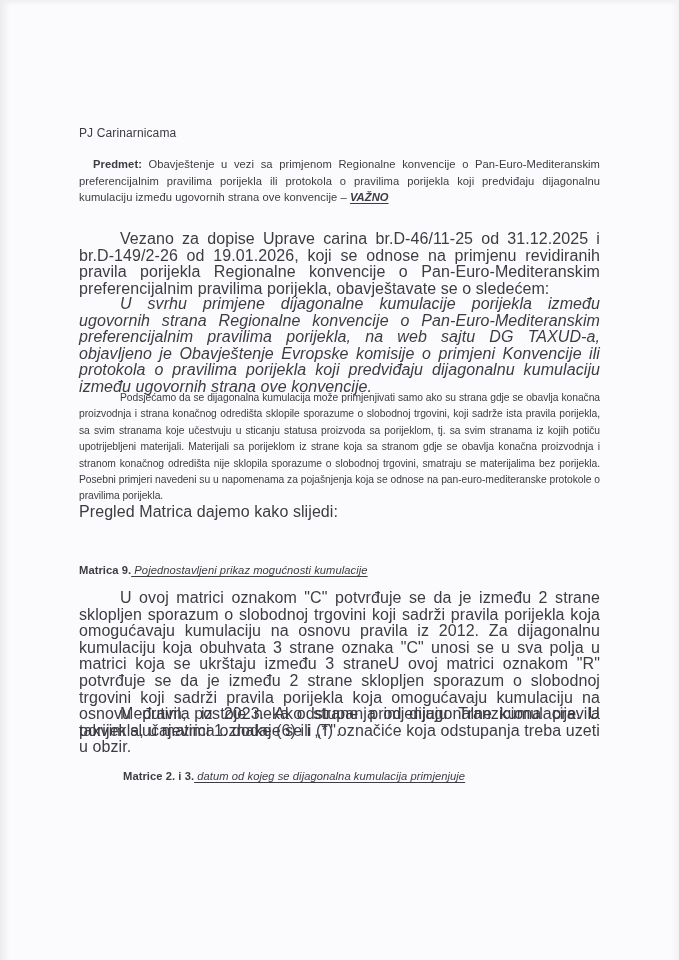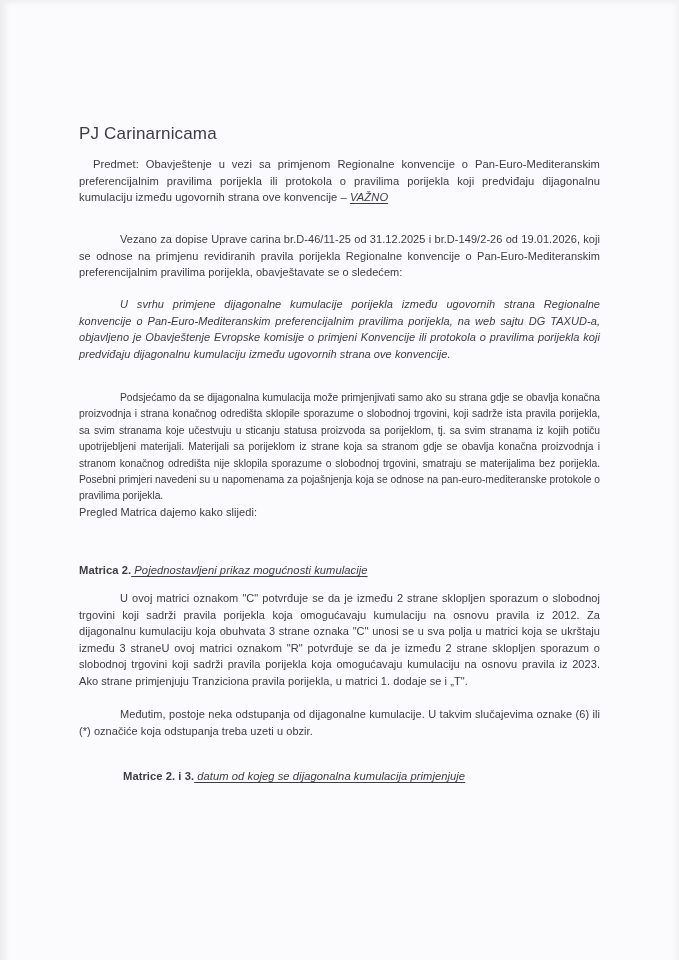--- a/index.html
+++ b/index.html
@@ -44,42 +44,42 @@
     position: absolute;
     left: 79px;
     top: 0;
     width: 521px;
   }
 
   .addressee {
     position: absolute;
     top: 126px;
     left: 0;
-    font-size: 17px;
+    font-size: 12px;
     line-height: 15px;
     letter-spacing: 0.01em;
   }
 
   .subject {
     position: absolute;
     top: 156px;
     left: 0;
     width: 521px;
     font-size: 11.2px;
     line-height: 16.6px;
     text-align: justify;
     letter-spacing: 0.005em;
   }
-  .subject b { font-weight: normal; padding-left: 14px; }
+  .subject b { font-weight: bold; padding-left: 14px; }
 
   .para {
     position: absolute;
     left: 0;
     width: 521px;
-    font-size: 11px;
+    font-size: 16px;
     line-height: 16.6px;
     text-align: justify;
     text-indent: 41px;
     letter-spacing: 0.005em;
   }
 
   
   .para.dense {
     font-family: Liberation Sans, sans-serif;
     font-size: 10.3px;
@@ -110,20 +110,21 @@
   .heading .ital {
     font-style: italic;
     text-decoration: underline;
     text-underline-offset: 2px;
   }
 
   .u-ital {
     font-style: italic;
     text-decoration: underline;
     text-underline-offset: 2px;
+    font-weight: bold;
   }
 </style>
 </head>
 <body>
 
 <div class="scan-edge-top"></div>
 <div class="scan-edge-left"></div>
 <div class="scan-edge-right"></div>
 
 <div class="page">
@@ -136,21 +137,21 @@
 
   <div class="para" id="p-vezano">Vezano za dopise Uprave carina br.D-46/11-25 od 31.12.2025 i br.D-149/2-26 od 19.01.2026, koji se odnose na primjenu revidiranih pravila porijekla Regionalne konvencije o Pan-Euro-Mediteranskim preferencijalnim pravilima porijekla, obavještavate se o sledećem:</div>
 
   <div class="para" id="p-usvrhu">U svrhu primjene dijagonalne kumulacije porijekla između ugovornih strana Regionalne konvencije o Pan-Euro-Mediteranskim preferencijalnim pravilima porijekla, na web sajtu DG TAXUD-a, objavljeno je Obavještenje Evropske komisije o primjeni Konvencije ili protokola o pravilima porijekla koji predviđaju dijagonalnu kumulaciju između ugovornih strana ove konvencije.</div>
 
   <div class="para dense" id="p-podsjec">Podsjećamo da se dijagonalna kumulacija može primjenjivati samo ako su strana gdje se obavlja konačna proizvodnja i strana konačnog odredišta  sklopile sporazume o slobodnoj trgovini, koji sadrže ista pravila porijekla, sa svim stranama koje učestvuju u sticanju statusa proizvoda sa porijeklom, tj. sa svim stranama iz kojih potiču upotrijebljeni materijali. Materijali sa porijeklom iz strane koja sa stranom gdje se obavlja konačna proizvodnja i stranom konačnog odredišta nije sklopila sporazume o slobodnoj trgovini, smatraju se materijalima bez porijekla. Posebni primjeri navedeni su u napomenama za pojašnjenja koja se odnose na pan-euro-mediteranske protokole o pravilima porijekla.</div>
 
   <div class="para" id="p-pregled">Pregled Matrica dajemo kako slijedi:</div>
 
   <div class="heading" id="h-matrica1">
-    <span class="lbl">Matrica 2.</span><span class="ital"> Pojednostavljeni prikaz mogućnosti kumulacije</span>
+    <span class="lbl">Matrica 9.</span><span class="ital"> Pojednostavljeni prikaz mogućnosti kumulacije</span>
   </div>
 
   <div class="para" id="p-uovoj">U ovoj matrici oznakom "C" potvrđuje se da je između 2 strane sklopljen sporazum o slobodnoj trgovini koji sadrži pravila porijekla koja omogućavaju kumulaciju na osnovu pravila iz 2012. Za dijagonalnu kumulaciju koja obuhvata 3 strane oznaka "C" unosi se u sva polja u matrici koja se ukrštaju između 3 straneU ovoj matrici oznakom "R" potvrđuje se da je između 2 strane sklopljen sporazum o slobodnoj trgovini koji sadrži pravila porijekla koja omogućavaju kumulaciju na osnovu pravila iz 2023. Ako strane primjenjuju Tranziciona pravila porijekla, u matrici 1. dodaje se i „T".</div>
 
   <div class="para" id="p-medjutim">Međutim, postoje neka odstupanja od dijagonalne kumulacije. U takvim slučajevima oznake (6) ili (*) označiće koja odstupanja treba uzeti u obzir.</div>
 
   <div class="heading" id="h-matrice23">
     <span class="lbl">Matrice 2. i 3.</span><span class="ital"> datum od kojeg se dijagonalna kumulacija primjenjuje</span>
   </div>
 

